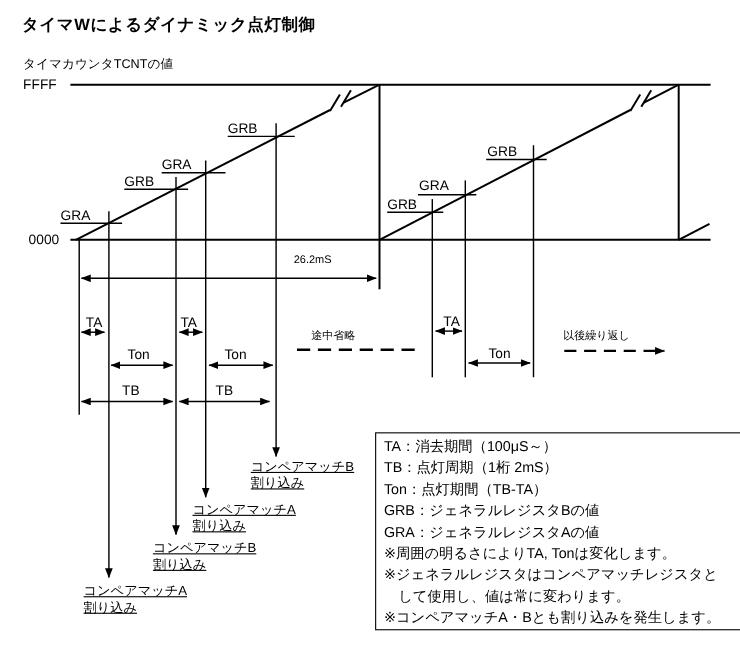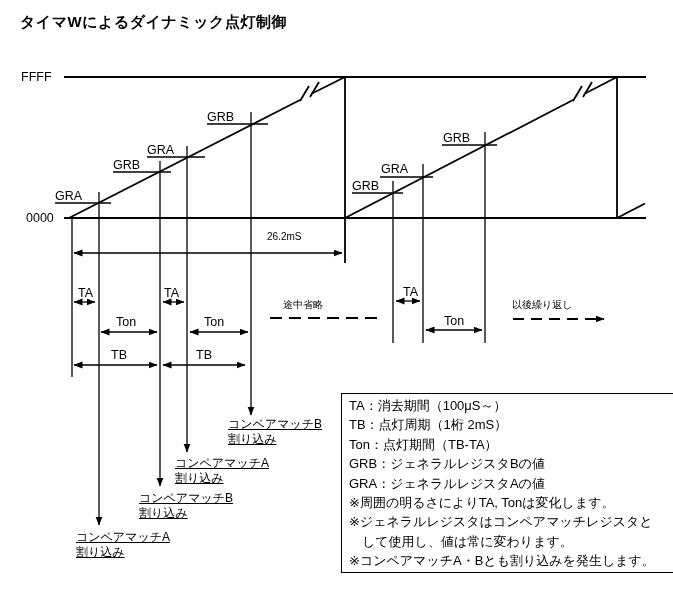--- a/index.html
+++ b/index.html
@@ -94,20 +94,21 @@
       <line x1="426" y1="330" x2="482" y2="330" marker-start="url(#as)" marker-end="url(#ae)"></line>
     </g>
 
     <g stroke="#000" stroke-width="2.2">
       <line x1="270" y1="318" x2="377" y2="318" stroke-dasharray="12 7"></line>
       <line x1="513" y1="319" x2="604" y2="319" stroke-dasharray="11 7" marker-end="url(#ae)"></line>
     </g>
   </svg>
 
   <div class="lbl title" style="left:20px;top:13px">タイマWによるダイナミック点灯制御</div>
+  <div class="lbl f11" style="left:21px;top:51px">タイマカウンタTCNTの値</div>
   <div class="lbl f12" style="left:21px;top:70px">FFFF</div>
   <div class="lbl f12" style="left:26px;top:211px">0000</div>
 
   <div class="lbl f12" style="left:55px;top:189px">GRA</div>
   <div class="lbl f12" style="left:113px;top:158px">GRB</div>
   <div class="lbl f12" style="left:147px;top:143px">GRA</div>
   <div class="lbl f12" style="left:207px;top:110px">GRB</div>
   <div class="lbl f12" style="left:352px;top:179px">GRB</div>
   <div class="lbl f12" style="left:381px;top:162px">GRA</div>
   <div class="lbl f12" style="left:443px;top:131px">GRB</div>

